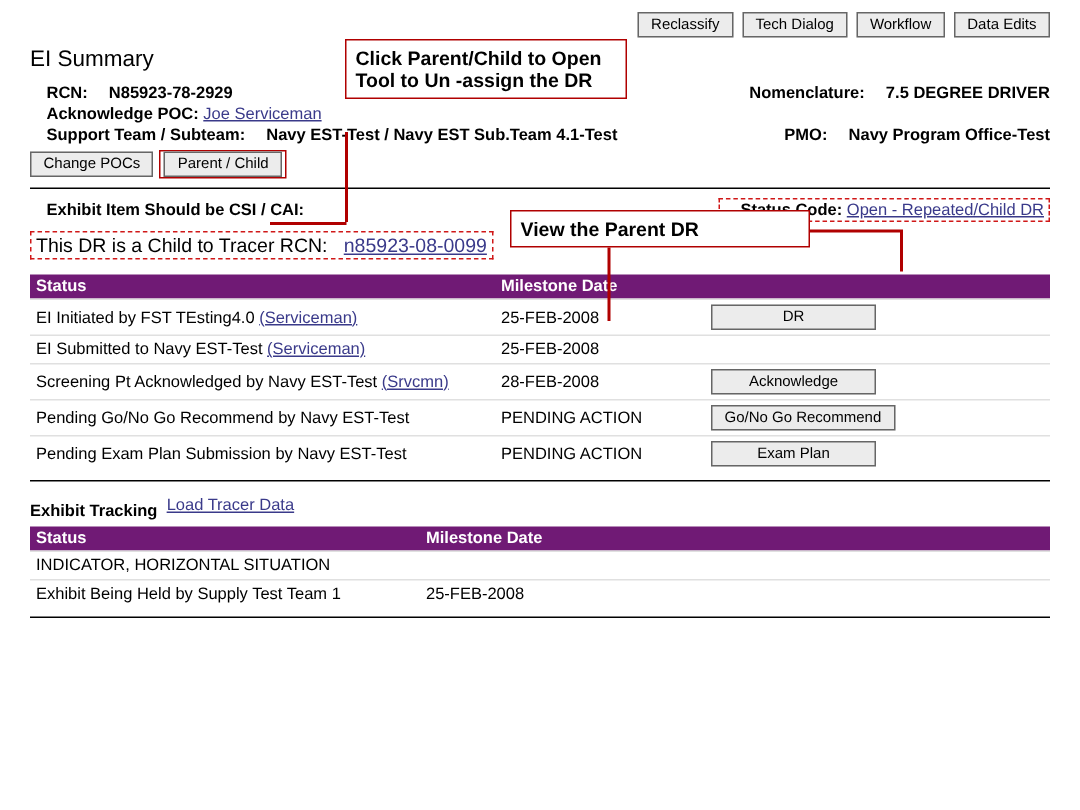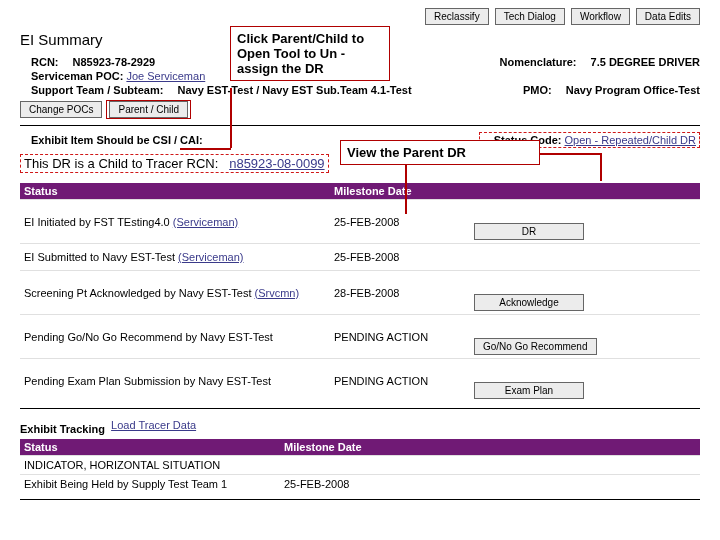--- a/index.html
+++ b/index.html
@@ -45,59 +45,59 @@
   .tbl-head {
     background: #701a75;
     color: #fff;
     display: flex;
     font-weight: bold;
     padding: 2px 4px;
     font-size: 11px;
   }
   .col-status { width: 310px; }
   .col-date   { width: 140px; }
-  .col-act    { width: 180px; margin-top: 20px; }
+  .col-act    { width: 180px; }
   .trow { display: flex; align-items: center; padding: 3px 4px; border-top: 1px solid #e0e0e0; }
   .trow:first-of-type { border-top: none; }
   .sect-title { font-weight: bold; margin-top: 8px; }
   .container { position: relative; }
 </style>
 </head>
 <body>
 
 <div class="container">
 
   <div class="topbar">
     <button class="btn">Reclassify</button>
     <button class="btn">Tech Dialog</button>
     <button class="btn">Workflow</button>
     <button class="btn">Data Edits</button>
   </div>
 
-  <div class="callout" style="left:210px; top:18px; width:160px;">Click Parent/Child to Open Tool to Un -assign the DR</div>
+  <div class="callout" style="left:210px; top:18px; width:188px;">Click Parent/Child to Open Tool to Un -assign the DR</div>
   <div class="callout-line" style="left:210px; top:80px; width:1.5px; height:60px;"></div>
   <div class="callout-line" style="left:160px; top:140px; width:51px; height:1.5px;"></div>
 
   <div class="callout" style="left:320px; top:132px; width:200px;">View the Parent DR</div>
   <div class="callout-line" style="left:385px; top:156px; width:1.5px; height:50px;"></div>
   <div class="callout-line" style="left:510px; top:145px; width:70px; height:1.5px;"></div>
   <div class="callout-line" style="left:580px; top:145px; width:1.5px; height:28px;"></div>
 
   <div class="heading">EI Summary</div>
 
   <div class="row">
     <span class="bold">RCN:</span>&nbsp;
     <span class="bold">N85923-78-2929</span>
     <span style="flex:1"></span>
     <span class="bold">Nomenclature:</span>&nbsp;
     <span class="bold">7.5 DEGREE DRIVER</span>
   </div>
 
   <div class="row">
-    <span class="bold">Serviceman POC:</span>&nbsp;
+    <span class="bold">Acknowledge POC:</span>&nbsp;
     <a href="#" class="lnk">Joe Serviceman</a>
   </div>
 
   <div class="row">
     <span class="bold">Support Team / Subteam:</span>&nbsp;
     <span class="bold">Navy EST-Test / Navy EST Sub.Team 4.1-Test</span>
     <span style="flex:1"></span>
     <span class="bold">PMO:</span>&nbsp;
     <span class="bold">Navy Program Office-Test</span>
   </div>

